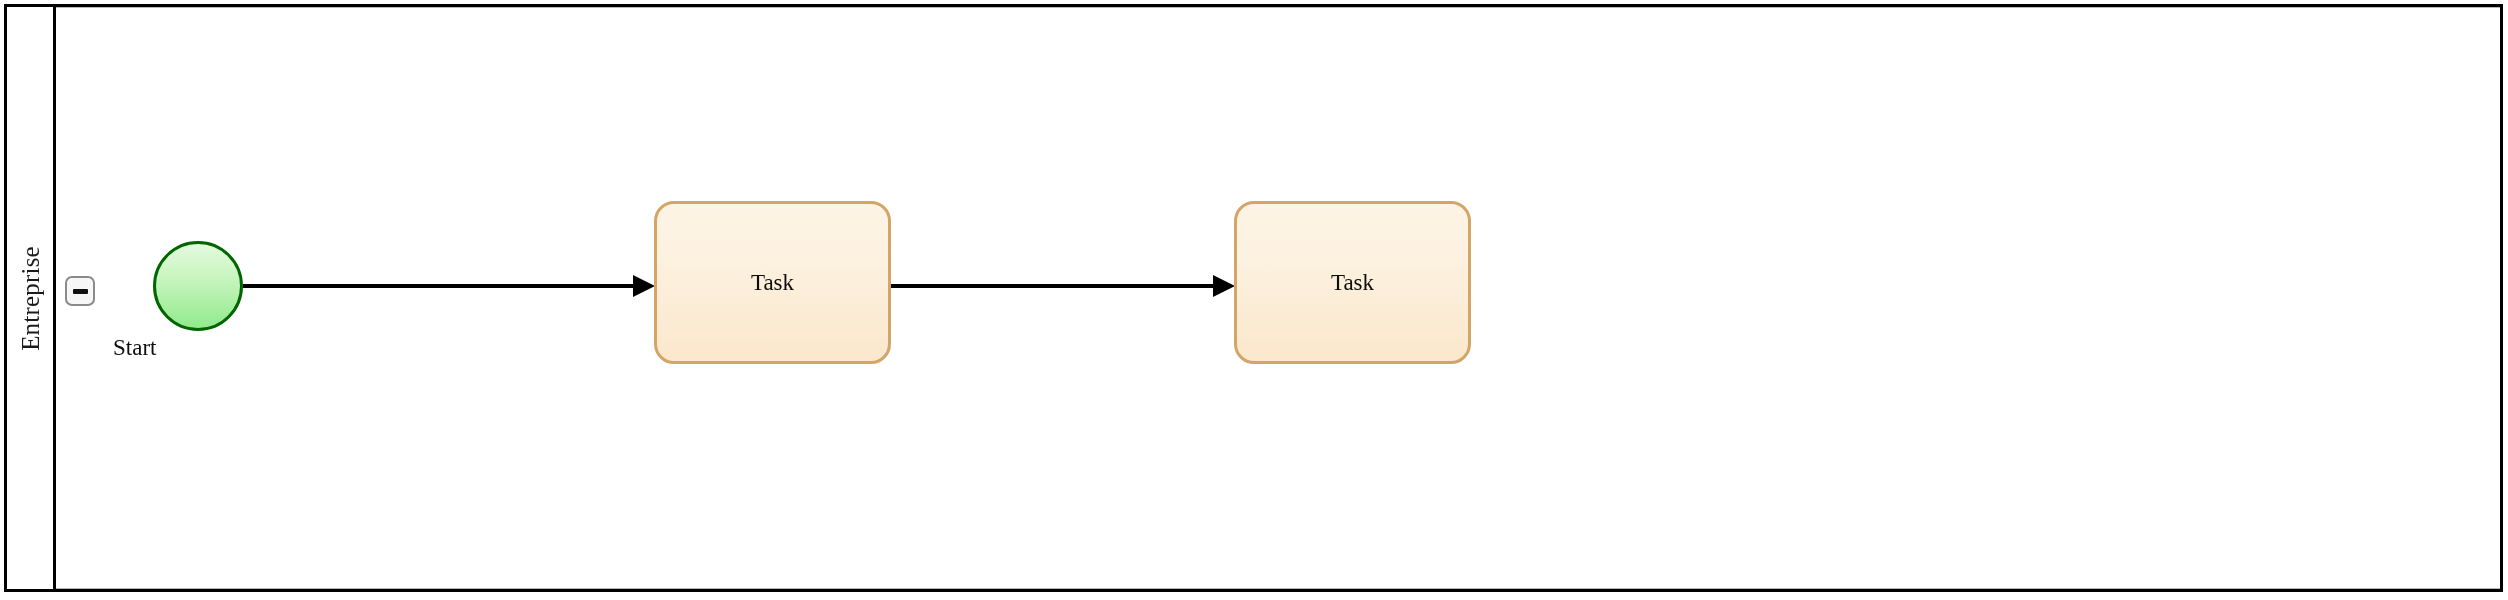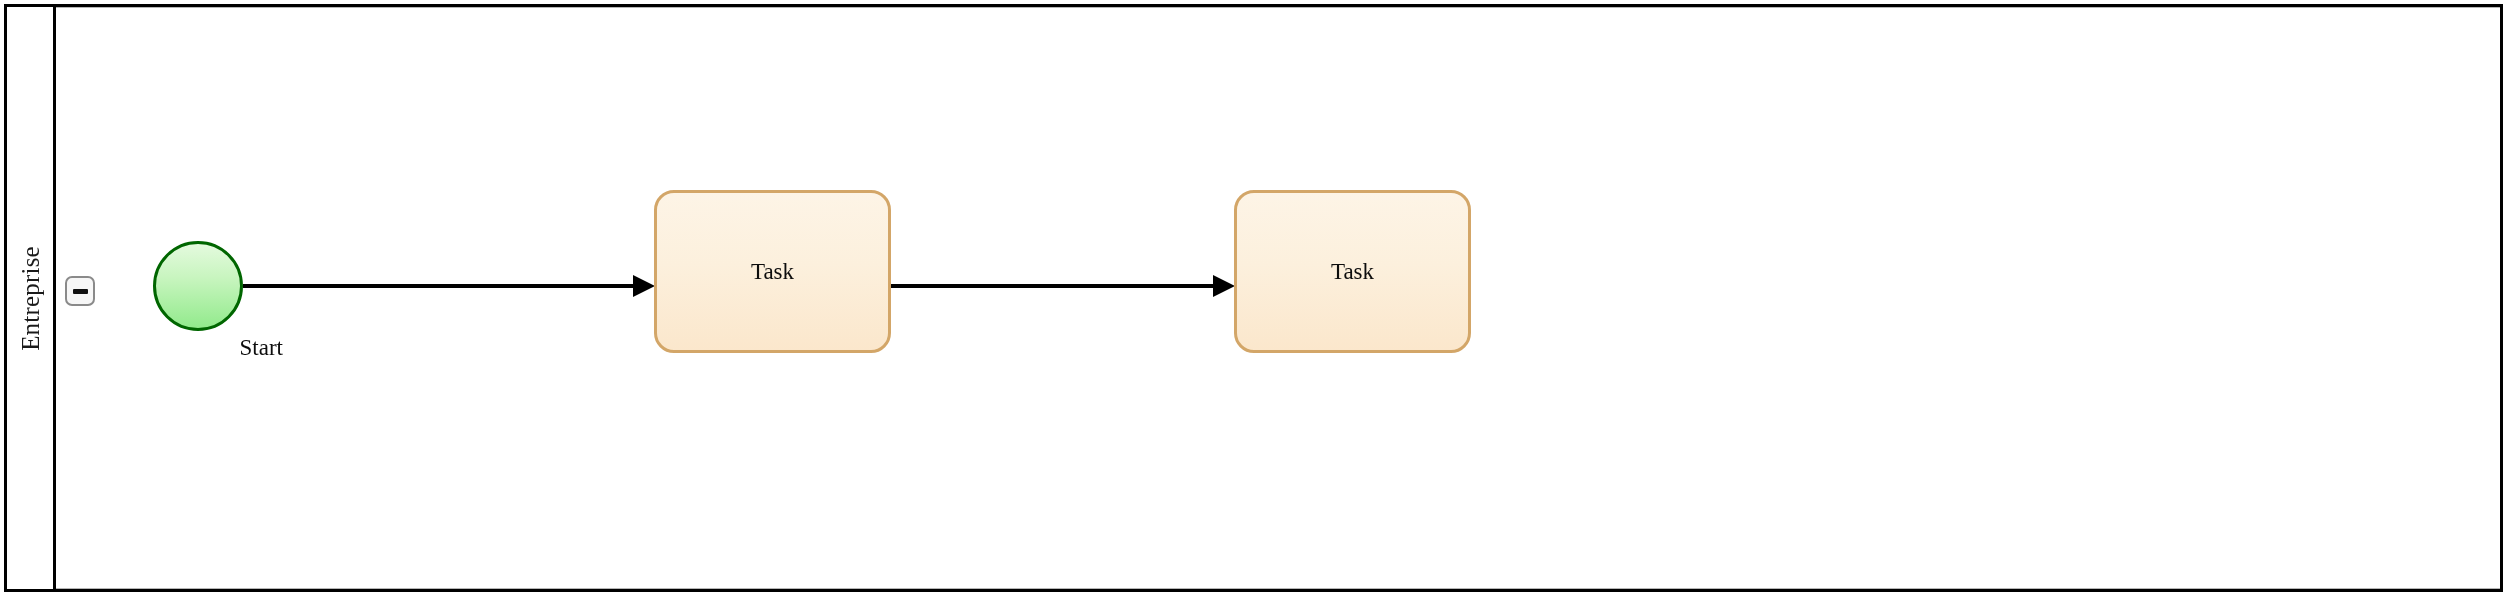--- a/index.html
+++ b/index.html
@@ -101,29 +101,29 @@
     box-sizing: border-box;
     border: 3px solid #006600;
     border-radius: 50%;
     background: linear-gradient(to bottom, #e4fade 0%, #c8f5bf 40%, #92ea8c 100%);
   }
   .start-label {
     position: absolute;
     left: 57px;
     top: 327px;
     width: 170px;
-    text-align: right;
+    text-align: left;
     font-size: 23px;
     color: #0d0d0d;
   }
 
   
   .task {
     position: absolute;
-    top: 182px;
+    top: 193px;
     width: 237px;
     height: 163px;
     box-sizing: border-box;
     border: 3px solid #d3a668;
     border-radius: 20px;
     background: linear-gradient(to bottom, #fdf4e6 0%, #fcf0dd 45%, #fbe7cc 100%);
     display: flex;
     align-items: center;
     justify-content: center;
   }

